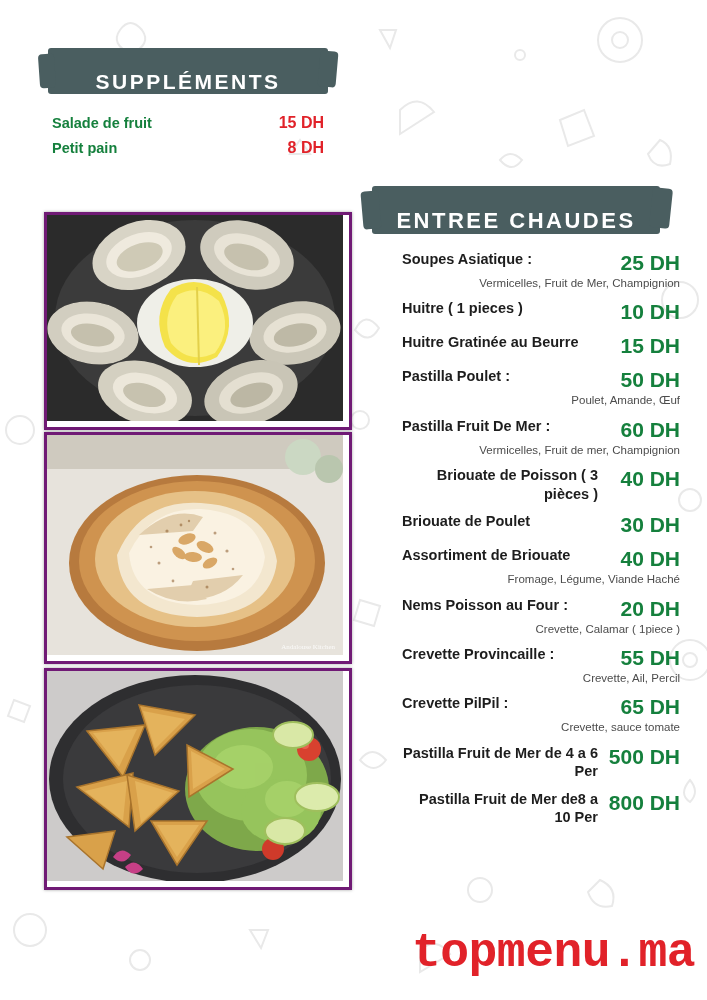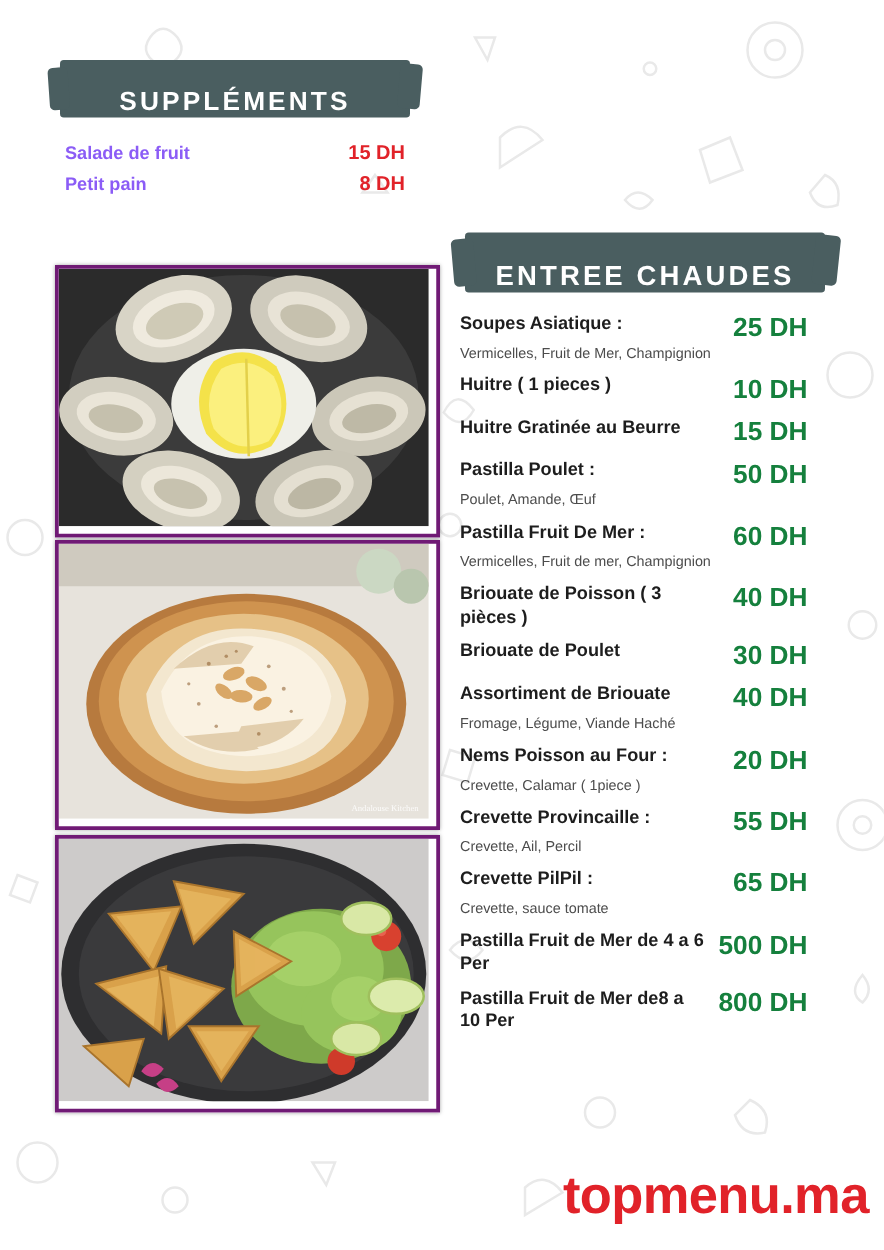--- a/index.html
+++ b/index.html
@@ -111,21 +111,21 @@
   }
   .supp-row {
     display: flex;
     justify-content: space-between;
     align-items: baseline;
     margin-bottom: 7px;
   }
   .supp-name {
     font-size: 14.5px;
     font-weight: bold;
-    color: #8b5cf6;
+    color: #15803d;
   }
   .supp-price {
     font-size: 16px;
     font-weight: bold;
     color: #e12229;
     white-space: nowrap;
   }
 
   
   .photo {
@@ -144,23 +144,24 @@
     bottom: 3px;
     color: #ffffff;
     font-size: 7px;
     opacity: 0.85;
     font-family: "Liberation Serif", serif;
   }
 
   
   #entree-list {
     position: absolute;
-    left: 368px;
+    left: 402px;
     top: 250px;
     width: 278px;
+    text-align: right;
   }
   .item {
     margin-bottom: 9px;
   }
   .item-head {
     display: flex;
     justify-content: space-between;
     align-items: flex-start;
     gap: 8px;
   }
@@ -183,25 +184,25 @@
     color: #4c4c4c;
     margin-top: 1px;
     line-height: 1.25;
   }
 
   
   #footer-logo {
     position: absolute;
     right: 12px;
     bottom: 20px;
-    font-size: 42px;
+    font-size: 48px;
     font-weight: bold;
     color: #e12229;
     letter-spacing: -0.5px;
-    font-family: Liberation Sans, sans-serif;
+    font-family: Liberation Mono, monospace;
   }
 </style>
 </head>
 <body>
 
 <div class="page">
 
   <svg class="bg-doodles" width="707" height="1000" viewBox="0 0 707 1000" aria-hidden="true">
     <g fill="none" stroke="#e9e9e9" stroke-width="2">
       <circle cx="620" cy="40" r="22"></circle>

